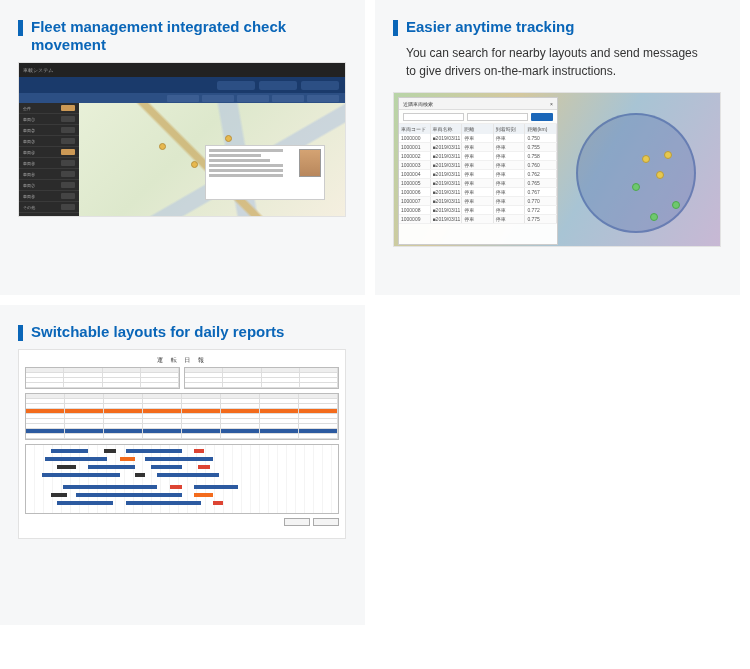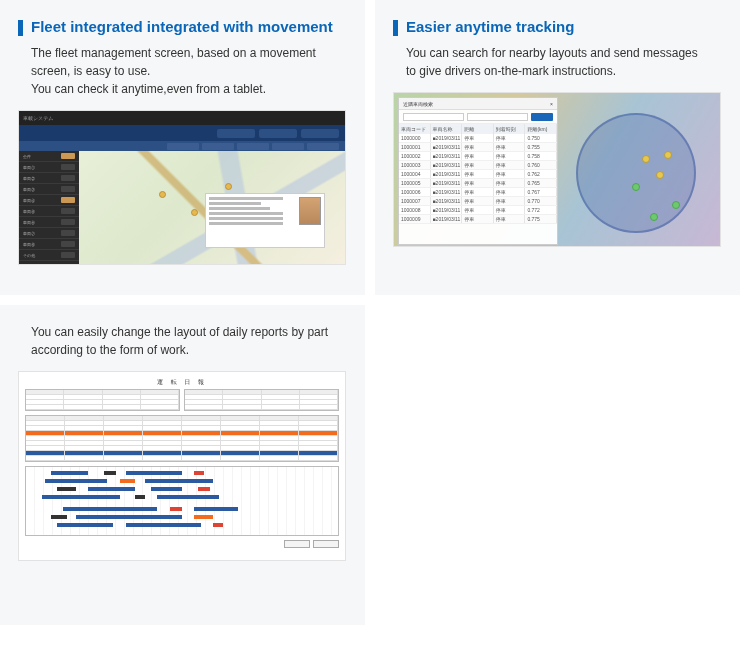--- a/index.html
+++ b/index.html
@@ -87,24 +87,22 @@
 .s3 .foot div{width:26px;height:8px;border:1px solid #aaa;background:#f4f4f4}
 </style>
 </head>
 <body>
 
 <div class="grid">
 
  <div class="card">
   <div class="title-row">
    <div class="accent"></div>
-   <div class="title">Fleet integrated integrated with movement</div>
-  </div>
-  <p class="desc" style="white-space:pre-line">The fleet management screen, based on a movement screen, is easy to use.
-You can check it anytime,even from a tablet.</p>
+   <div class="title">Fleet management integrated check movement</div>
+  </div>
   <div class="shot s1">
    <div class="topbar">
           <span>車載システム</span>
         </div>
    <div class="toolbar">
     <div class="pill"></div>
     <div class="pill"></div>
     <div class="pill"></div>
    </div>
    <div class="subbar">
@@ -278,21 +276,24 @@
               <div>停車</div>
               <div>停車</div>
               <div>0.775</div>
             </div>
     </div>
    </div>
   </div>
  </div>
 
  <div class="card wide">
-  <p class="desc">You can easily change the layout of daily reports by part according to the form of work.</p>
+  <div class="title-row">
+   <div class="accent"></div>
+   <div class="title">Switchable layouts for daily reports</div>
+  </div>
   <div class="shot s3">
    <div class="hdr">運 転 日 報</div>
    <div class="tbls">
     <div class="tbl">
      <div class="tr h">
               <div></div>
               <div></div>
               <div></div>
               <div></div>
             </div>

